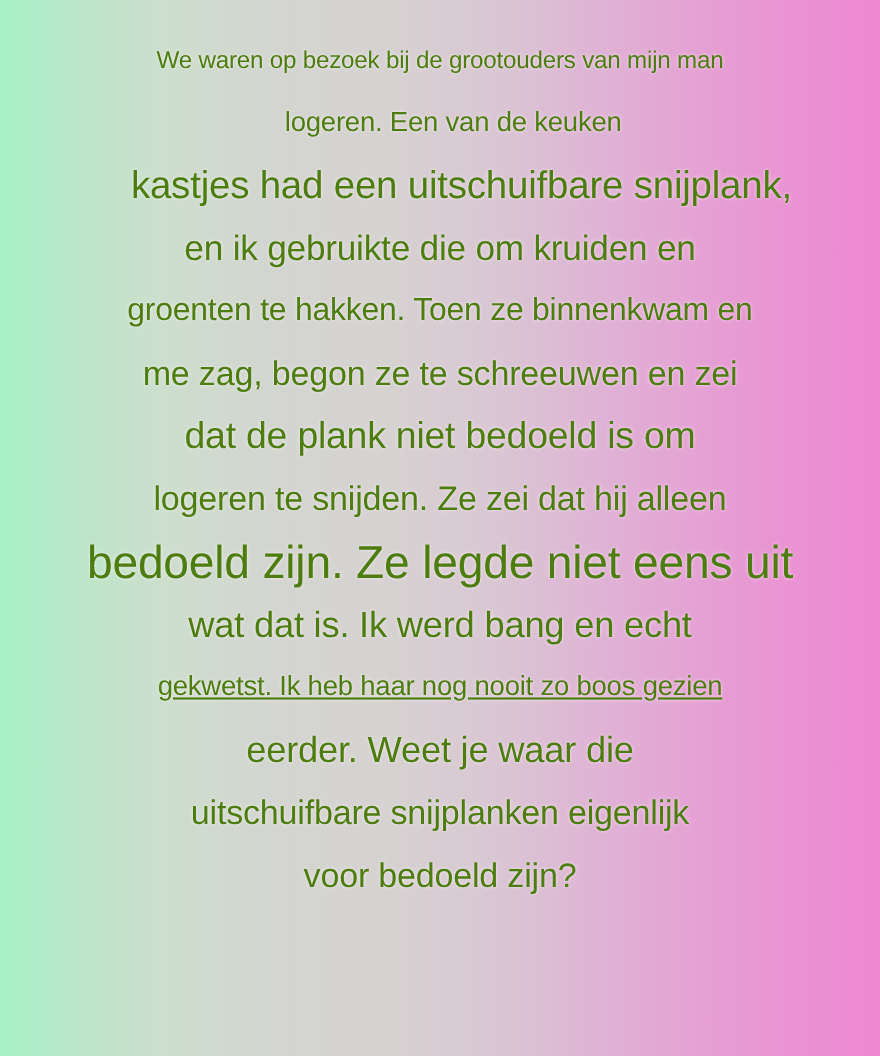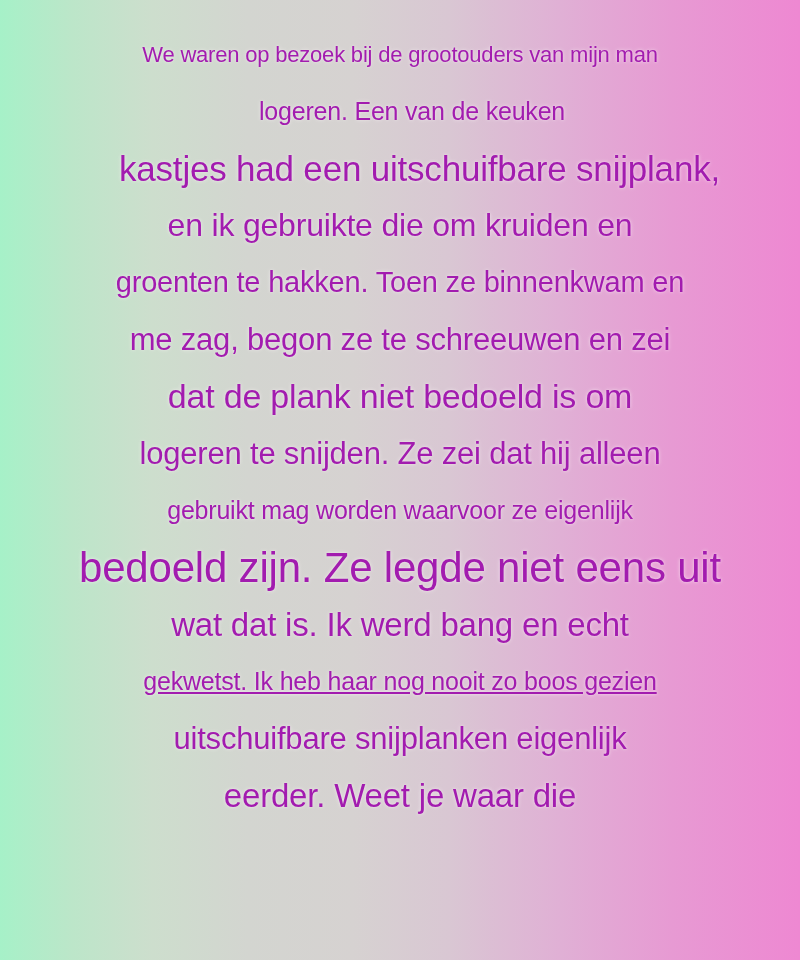--- a/index.html
+++ b/index.html
@@ -30,21 +30,21 @@
     display: flex;
     flex-direction: column;
     align-items: stretch;
   }
   .line {
     height: 57px;
     display: flex;
     align-items: center;
     justify-content: center;
     text-align: center;
-    color: #a21caf;
+    color: #4d7c0f;
     letter-spacing: -0.2px;
     white-space: nowrap;
     text-shadow: 0 0 4px rgba(255,248,252,0.55), 0 0 2px rgba(255,248,252,0.4);
   }
   .l1  { font-size: 22px; }
   .l2  { font-size: 37px; }
   .l3  { font-size: 25px; margin-left: 24px; }
   .l4  { font-size: 35px; margin-left: 39px; }
   .l5  { font-size: 32px; }
   .l6  { font-size: 29px; }
@@ -64,19 +64,19 @@
 
 <div class="post">
   <div class="line l1">We waren op bezoek bij de grootouders van mijn man</div>
   <div class="line l3">logeren. Een van de keuken</div>
   <div class="line l4">kastjes had een uitschuifbare snijplank,</div>
   <div class="line l5">en ik gebruikte die om kruiden en</div>
   <div class="line l6">groenten te hakken. Toen ze binnenkwam en</div>
   <div class="line l7">me zag, begon ze te schreeuwen en zei</div>
   <div class="line l8">dat de plank niet bedoeld is om</div>
   <div class="line l9">logeren te snijden. Ze zei dat hij alleen</div>
-  <div class="line l10">gebruikt mag worden waarvoor ze eigenlijk</div>
   <div class="line l11">bedoeld zijn. Ze legde niet eens uit</div>
   <div class="line l12">wat dat is. Ik werd bang en echt</div>
   <div class="line l13">gekwetst. Ik heb haar nog nooit zo boos gezien</div>
+  <div class="line l14">eerder. Weet je waar die</div>
   <div class="line l15">uitschuifbare snijplanken eigenlijk</div>
-  <div class="line l14">eerder. Weet je waar die</div>
+  <div class="line l16">voor bedoeld zijn?</div>
 </div>
 
 </body></html>

